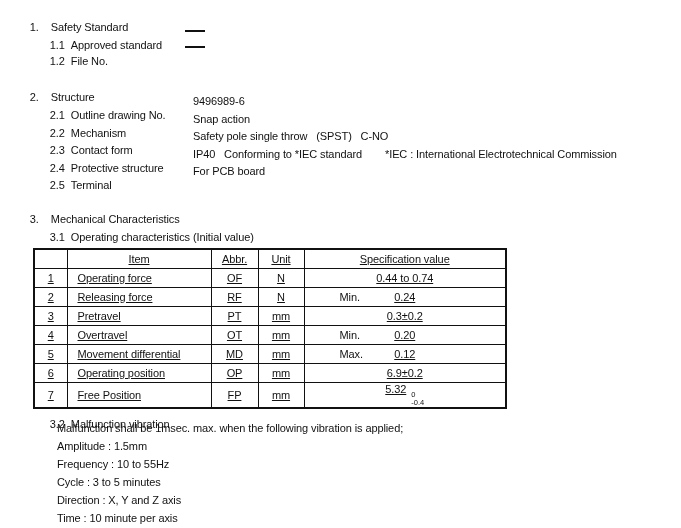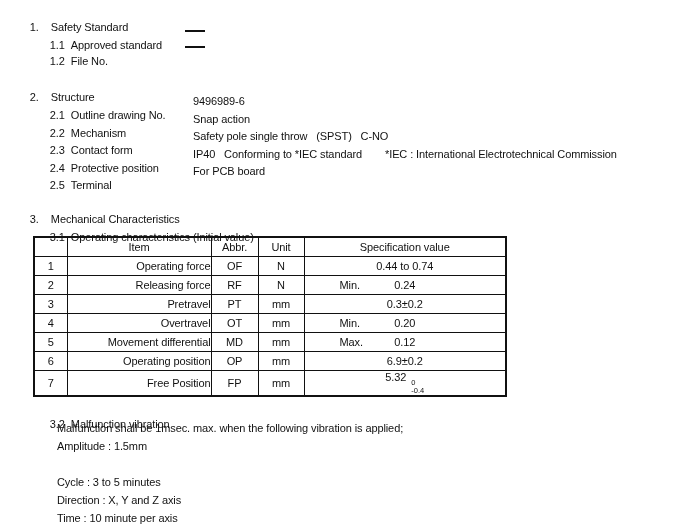--- a/index.html
+++ b/index.html
@@ -48,39 +48,40 @@
     top:6px;
     width:20px;
     height:2px;
     background:#111111;
     font-size:0;
     color:transparent;
     overflow:hidden;
   }
   table.spec-table {
     position:absolute;
-    top:236px;
+    top:248px;
     left:33px;
     width:472px;
     border-collapse:collapse;
     table-layout:fixed;
     font-size:11px;
     color:#111111;
     border:2px solid #111111;
+    text-decoration:underline;
   }
   .spec-table th, .spec-table td {
     border:1px solid #111111;
     font-weight:normal;
     padding:0;
     height:19px;
     vertical-align:middle;
   }
   .spec-table tr.tall th, .spec-table tr.tall td { height:24px; }
   .c-no   { text-align:center; }
-  .c-item { text-align:right; padding-left:10px !important; }
+  .c-item { text-align:left; padding-left:10px !important; }
   .c-abbr { text-align:center; }
   .c-unit { text-align:center; }
   .c-spec { text-align:center; position:relative;margin-left:14px; }
   .c-head { text-align:center; }
   .qualifier {
     position:absolute;
     left:35px;
     top:50%;
     transform:translateY(-50%);
   }
@@ -121,21 +122,21 @@
   </div>
   <div class="line sub-line" style="top:112px">
     <span class="num">2.2</span><span>Mechanism</span>
     <span class="val">Snap action</span>
   </div>
   <div class="line sub-line" style="top:129px">
     <span class="num">2.3</span><span>Contact form</span>
     <span class="val">Safety pole single throw   (SPST)   C-NO</span>
   </div>
   <div class="line sub-line" style="top:147px">
-    <span class="num">2.4</span><span>Protective position</span>
+    <span class="num">2.4</span><span>Protective structure</span>
     <span class="val">IP40   Conforming to *IEC standard</span>
     <span class="note">*IEC : International Electrotechnical Commission</span>
   </div>
   <div class="line sub-line" style="top:164px">
     <span class="num">2.5</span><span>Terminal</span>
     <span class="val">For PCB board</span>
   </div>
 
   <div class="line sec-line" style="top:198px">
     <span class="num">3.</span><span>Mechanical Characteristics</span>
@@ -213,17 +214,18 @@
             </span></td>
     </tr>
   </tbody>
     </table>
 
   <div class="line sub-line" style="top:403px">
     <span class="num">3.2</span><span>Malfunction vibration</span>
   </div>
   <div class="line body-line" style="top:421px"><span>Malfunction shall be 1msec. max. when the following vibration is applied;</span></div>
   <div class="line body-line" style="top:439px"><span>Amplitude : 1.5mm</span></div>
+  <div class="line body-line" style="top:457px"><span>Frequency : 10 to 55Hz</span></div>
   <div class="line body-line" style="top:475px"><span>Cycle : 3 to 5 minutes</span></div>
   <div class="line body-line" style="top:493px"><span>Direction : X, Y and Z axis</span></div>
   <div class="line body-line" style="top:511px"><span>Time : 10 minute per axis</span></div>
 
 </div>
 
 </body></html>

